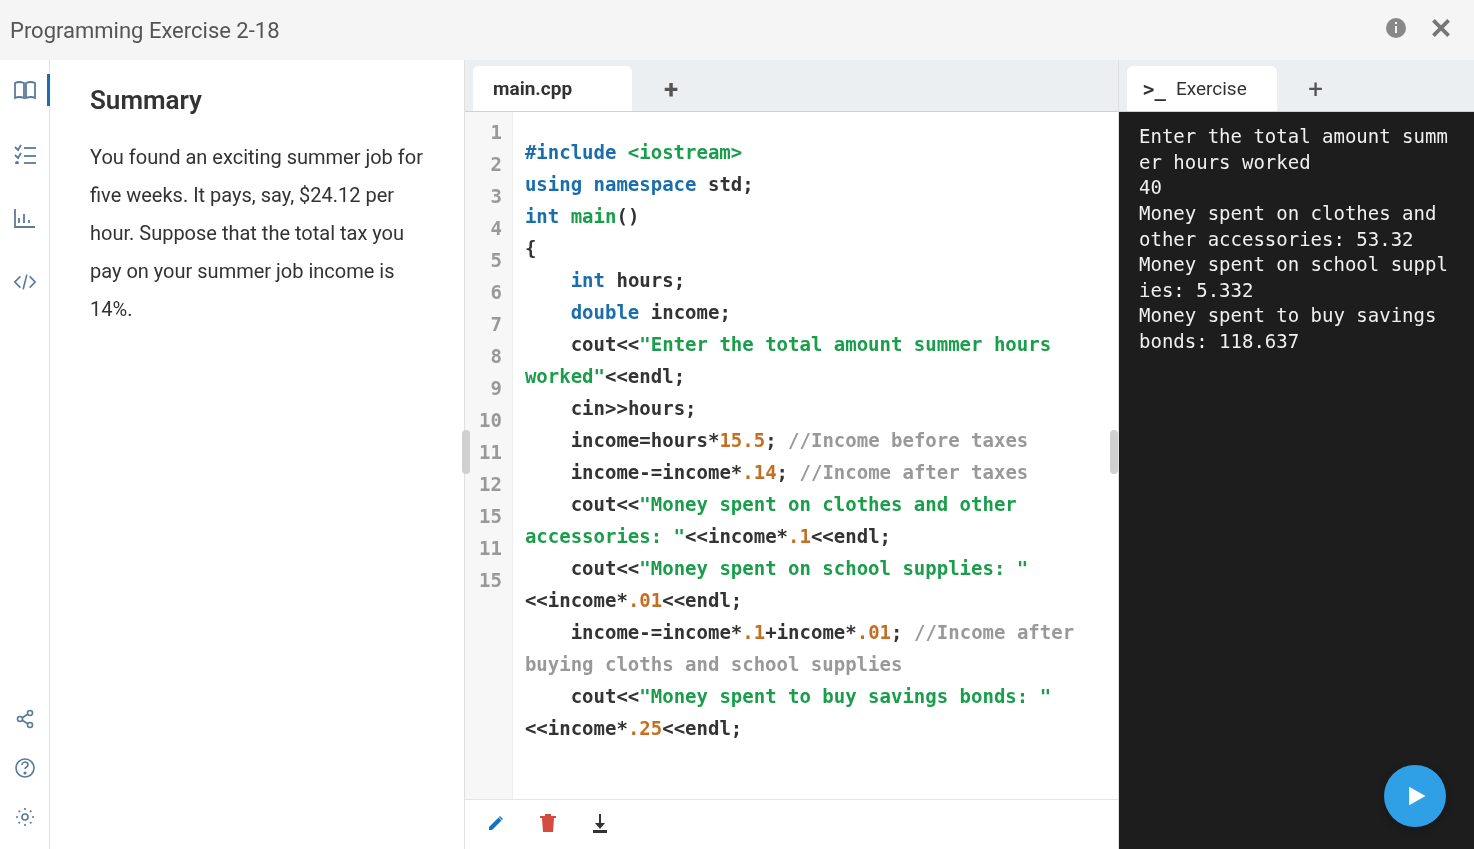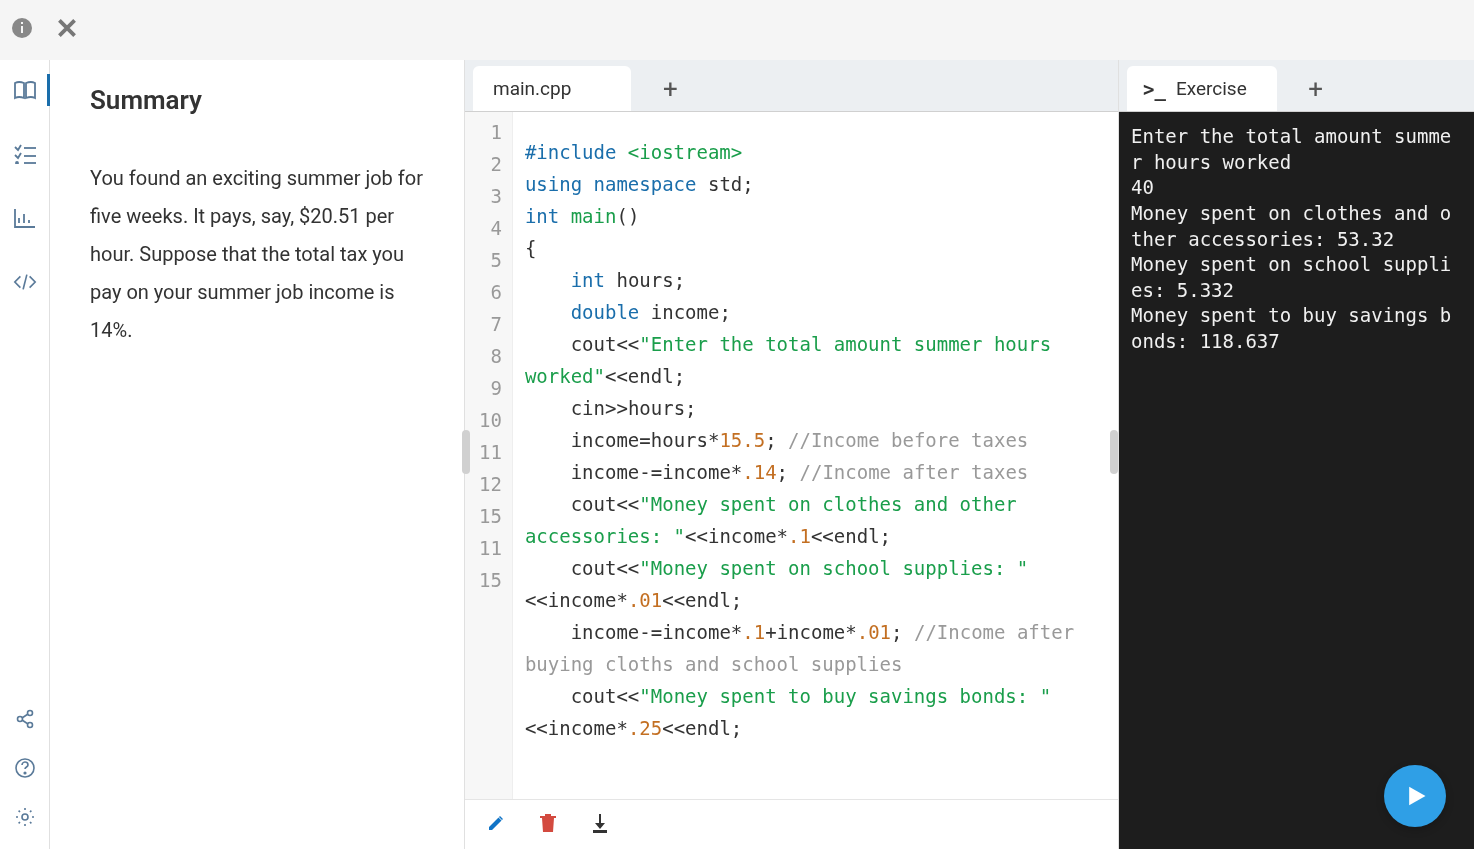--- a/index.html
+++ b/index.html
@@ -15,24 +15,24 @@
 .sidebar { width: 50px; background: #fff; border-right: 1px solid #e0e0e0; display: flex; flex-direction: column; align-items: center; padding-top: 18px; }
 .sidebar-group-top { flex: 1; display: flex; flex-direction: column; gap: 40px; align-items: center; }
 .sidebar-group-bottom { display: flex; flex-direction: column; gap: 25px; align-items: center; padding-bottom: 20px; }
 .sidebar-icon { color: #5a7a99; cursor: pointer; width: 24px; height: 24px; display: flex; align-items: center; justify-content: center; }
 .sidebar-icon.active { position: relative; }
 .sidebar-icon.active::after { content: ""; position: absolute; right: -13px; top: -4px; width: 3px; height: 32px; background: #1a6eab; }
 
 .instructions-panel { width: 415px; background: #fff; border-right: 1px solid #e0e0e0; display: flex; flex-direction: column; overflow: hidden; }
 .instructions-header { padding: 22px 35px 10px 35px; font-size: 34px; font-weight: 700; color: #222; border-bottom: 1px solid #e8e8e8; }
 .instructions-body { padding: 25px 40px; overflow-y: auto; flex: 1; }
-.instructions-body h2 { font-size: 26px; font-weight: 600; color: #333; margin-bottom: 44px; }
+.instructions-body h2 { font-size: 26px; font-weight: 600; color: #333; margin-bottom: 23px; }
 .instructions-body p { font-size: 20px; line-height: 1.9; color: #333; margin-bottom: 28px; }
 
-.editor-panel { flex: 1; display: flex; flex-direction: column; background: #3b82f6; border-right: 1px solid #e0e0e0; }
+.editor-panel { flex: 1; display: flex; flex-direction: column; background: #3b82f6; border-right: 1px solid #e0e0e0; font-weight: bold; }
 .editor-tabs { height: 52px; display: flex; align-items: stretch; gap: 14px; padding-left: 8px; background: #eceff2; border-bottom: 1px solid #d0d0d0; }
 .editor-tab { background: #fff; display: flex; align-items: center; padding: 0 60px 0 20px; font-size: 19px; color: #333; border-radius: 6px 6px 0 0; margin-top: 6px; cursor: pointer; }
 .editor-add { width: 50px; display: flex; align-items: center; justify-content: center; color: #555; cursor: pointer; font-size: 26px; margin-top: 6px; }
 
 .code-area { flex: 1; background: #fff; display: flex; overflow: auto; font-family: "Consolas", "Menlo", monospace; font-size: 19px; line-height: 32px; }
 .gutter { background: #f7f7f7; color: #999; text-align: right; padding: 4px 10px 4px 14px; user-select: none; border-right: 1px solid #eee; }
 .code { padding: 4px 12px; white-space: pre-wrap; word-break: break-word; flex: 1; color: #333; margin-top: 20px; }
 .tok-kw { color: #1a6eab; }
 .tok-inc { color: #1a6eab; }
 .tok-header { color: #1a9e4b; }
@@ -45,29 +45,30 @@
 .code-line { display: block; padding-left: 0; text-indent: 0; }
 
 .editor-toolbar { height: 50px; background: #fff; border-top: 1px solid #e5e5e5; display: flex; align-items: center; gap: 35px; padding-left: 22px; }
 .editor-toolbar-icon { cursor: pointer; color: #1174c7; }
 .editor-toolbar-icon.trash { color: #d34a3f; }
 .editor-toolbar-icon.download { color: #333; }
 
 .terminal-panel { width: 355px; display: flex; flex-direction: column; background: #eceff2; }
 .terminal-tabs { height: 52px; display: flex; align-items: stretch; gap: 14px; padding-left: 8px; background: #eceff2; border-bottom: 1px solid #d0d0d0; }
 .terminal-tab { background: #fff; display: flex; align-items: center; padding: 0 30px 0 16px; font-size: 19px; color: #333; border-radius: 6px 6px 0 0; margin-top: 6px; cursor: pointer; gap: 10px; }
-.terminal-body { flex: 1; background: #1d1d1d; color: #f0f0f0; font-family: "Consolas", "Menlo", monospace; font-size: 19px; line-height: 1.35; padding: 12px 12px; white-space: pre-wrap; word-break: break-all; overflow: auto; }
+.terminal-body { flex: 1; background: #1d1d1d; color: #f0f0f0; font-family: "Consolas", "Menlo", monospace; font-size: 19px; line-height: 1.35; padding: 12px 20px; white-space: pre-wrap; word-break: break-all; overflow: auto; }
 
 .run-button { position: absolute; right: 28px; bottom: 22px; width: 62px; height: 62px; border-radius: 50%; background: #2f9fe6; display: flex; align-items: center; justify-content: center; cursor: pointer; box-shadow: 0 3px 8px rgba(0,0,0,0.2); }
 .splitter-handle { position: absolute; width: 8px; height: 44px; background: #d0d0d0; border-radius: 4px; top: 430px; }
 </style>
 </head>
 <body>
 
 <div class="title-bar">
+  <div class="title-bar-left">Programming Exercise 2-18</div>
   <div class="title-bar-right">
     <span>
       <svg width="24" height="24" viewBox="0 0 24 24" fill="#888">
           <circle cx="12" cy="12" r="10"></circle>
           <rect x="11" y="10" width="2" height="7" fill="#f5f5f5"></rect>
           <rect x="11" y="6" width="2" height="2" fill="#f5f5f5"></rect>
         </svg>
     </span>
     <span>
       <svg width="26" height="26" viewBox="0 0 24 24" stroke="#777" stroke-width="3.5" fill="none">
@@ -135,21 +136,21 @@
             <circle cx="11" cy="11" r="3"></circle>
             <path d="M11 2 L11 4 M11 18 L11 20 M20 11 L18 11 M4 11 L2 11 M17.4 4.6 L16 6 M6 16 L4.6 17.4 M17.4 17.4 L16 16 M6 6 L4.6 4.6"></path>
           </svg>
       </div>
     </div>
   </div>
 
   <div class="instructions-panel">
     <div class="instructions-body">
       <h2>Summary</h2>
-      <p>You found an exciting summer job for five weeks. It pays, say, $20.51 per hour. Suppose that the total tax you pay on your summer job income is 14%.</p>
+      <p>You found an exciting summer job for five weeks. It pays, say, $24.12 per hour. Suppose that the total tax you pay on your summer job income is 14%.</p>
     </div>
   </div>
 
   <div class="editor-panel">
     <div class="editor-tabs">
       <div class="editor-tab">main.cpp</div>
       <div class="editor-add">+</div>
     </div>
     <div class="code-area">
       <div class="gutter" id="gutter">

